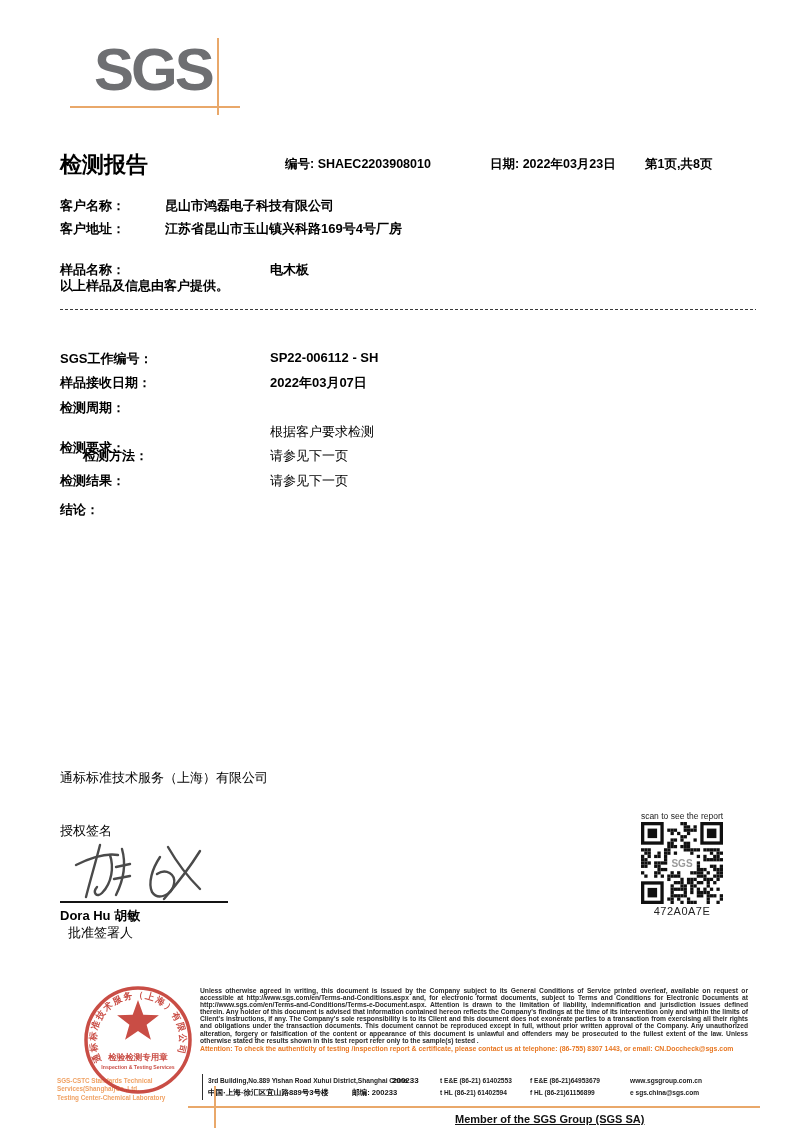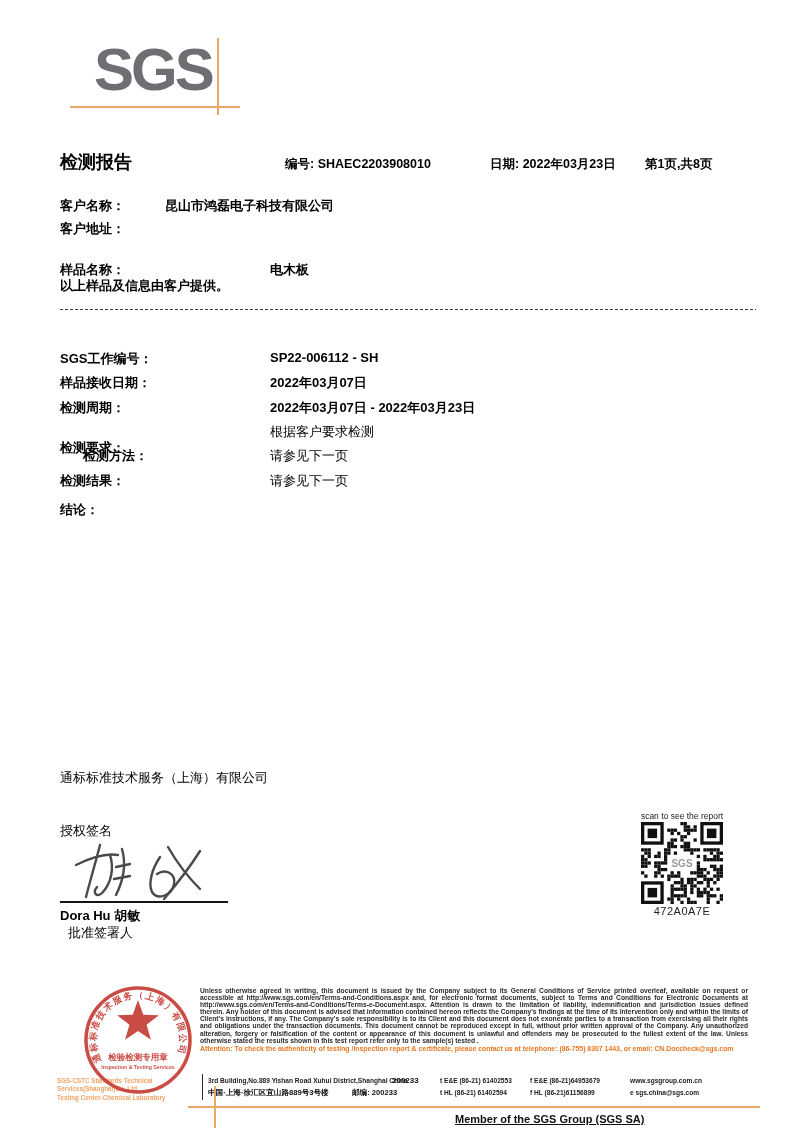--- a/index.html
+++ b/index.html
@@ -1,21 +1,21 @@
 <!DOCTYPE html>
 <html><head>
 <meta charset="utf-8">
 <style>
   html,body{margin:0;padding:0;background:#ffffff;}
   .page{position:relative;width:800px;height:1132px;background:#fff;overflow:hidden;
         font-family:"Liberation Sans","DejaVu Sans",sans-serif;color:#111;}
   .abs{position:absolute;}
   .logo-text{font-size:60px;font-weight:800;color:#6e6f72;letter-spacing:-3px;line-height:1;}
   .orange-line{background:#e9a86a;}
-  .doc-title{font-size:18px;font-weight:700;color:#000;}
+  .doc-title{font-size:22px;font-weight:700;color:#000;}
   .hmeta{font-size:12.5px;font-weight:700;color:#000;}
   .lbl{font-size:13px;font-weight:700;color:#000;}
   .val{font-size:13px;font-weight:400;color:#000;}
   .valb{font-size:13px;font-weight:700;color:#000;}
   .dashed-sep{height:1px;background:repeating-linear-gradient(90deg,#3a3a3a 0 3px,transparent 3px 5px);}
   .para{font-size:13px;line-height:21px;color:#000;text-align:justify;}
   .sig-line{background:#141414;}
   .qr-caption{font-size:8.5px;color:#222;}
   .qr-code-label{font-size:11px;color:#222;letter-spacing:.5px;}
   .legal{font-size:6.7px;line-height:7.1px;font-weight:600;color:#2b2b2b;text-align:justify;}
@@ -43,35 +43,35 @@
   </div>
   <div class="abs hmeta" style="left:490px;top:156px;">
     <span>日期: </span><span>2022年03月23日</span>
   </div>
   <div class="abs hmeta" style="left:645px;top:156px;">第1页,共8页</div>
 
   <div class="abs lbl" style="left:60px;top:197px;">客户名称：</div>
   <div class="abs valb" style="left:165px;top:197px;">昆山市鸿磊电子科技有限公司</div>
 
   <div class="abs lbl" style="left:60px;top:220px;">客户地址：</div>
+  <div class="abs valb" style="left:165px;top:220px;">江苏省昆山市玉山镇兴科路169号4号厂房</div>
 
   <div class="abs lbl" style="left:60px;top:261px;">样品名称：</div>
   <div class="abs valb" style="left:270px;top:261px;">电木板</div>
   <div class="abs lbl" style="left:60px;top:277px;">以上样品及信息由客户提供。</div>
 
   <div class="abs dashed-sep" style="left:60px;top:309px;width:696px;"></div>
 
   <div class="abs lbl" style="left:60px;top:350px;">SGS工作编号：</div>
   <div class="abs valb" style="left:270px;top:350px;">SP22-006112 - SH</div>
 
   <div class="abs lbl" style="left:60px;top:374px;">样品接收日期：</div>
   <div class="abs valb" style="left:270px;top:374px;">2022年03月07日</div>
 
   <div class="abs lbl" style="left:60px;top:399px;">检测周期：</div>
-  <div class="abs valb" style="left:270px;top:399px;">2022年03月07日 - 2022年03月23日</div>
 
   <div class="abs lbl" style="left:60px;top:423px;margin-top:16px;">检测要求：</div>
   <div class="abs val" style="left:270px;top:423px;">根据客户要求检测</div>
 
   <div class="abs lbl" style="left:60px;top:447px;margin-left:23px;">检测方法：</div>
   <div class="abs val" style="left:270px;top:447px;">请参见下一页</div>
 
   <div class="abs lbl" style="left:60px;top:472px;">检测结果：</div>
   <div class="abs val" style="left:270px;top:472px;">请参见下一页</div>
 

